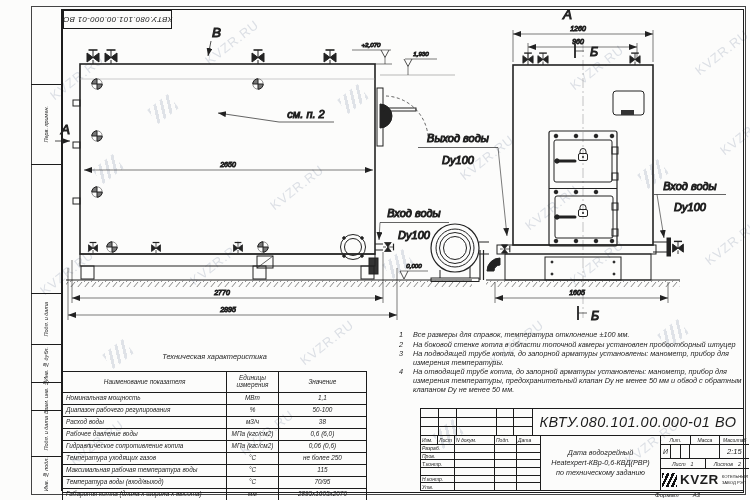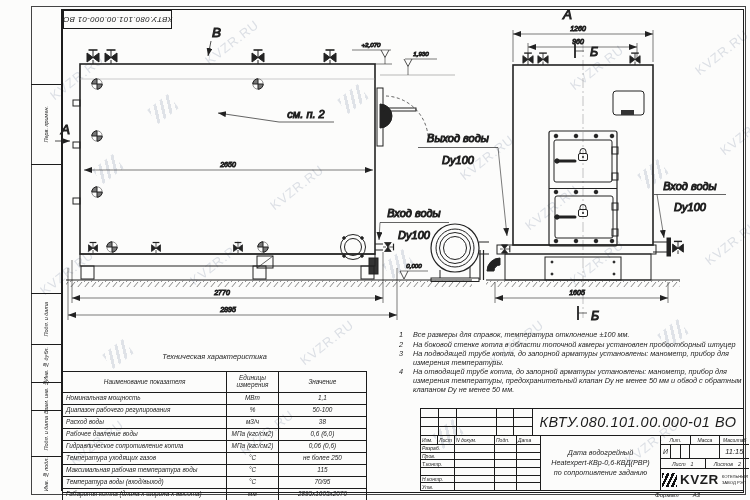--- a/index.html
+++ b/index.html
@@ -516,36 +516,36 @@
         <div class="sg-row">
             <div class="sgl">Утв.</div>
             <div class="sgn"></div>
             <div class="sgp"></div>
             <div class="sgd"></div>
           </div>
       </div>
       <div class="tb-title">
         <div>Дата водогрейный</div>
         <div>Heatexpert-КВр-0,6-КВД(РВР)</div>
-        <div>по сопротивление заданию</div>
+        <div>по техническому заданию</div>
       </div>
       <div class="tb-right">
         <div class="tbr-a">
           <div>Лит.</div>
           <div>Масса</div>
           <div>Масштаб</div>
         </div>
         <div class="tbr-b">
           <div class="lit-cells">
             <div>И</div>
               <div></div>
               <div></div>
           </div>
           <div class="mass-cell"></div>
-          <div class="scale-cell">11:15</div>
+          <div class="scale-cell">2:15</div>
         </div>
         <div class="tbr-c">
           <div>
               <span>Лист</span>
               <span>1</span>
             </div>
           <div>
               <span>Листов</span>
               <span>2</span>
             </div>

